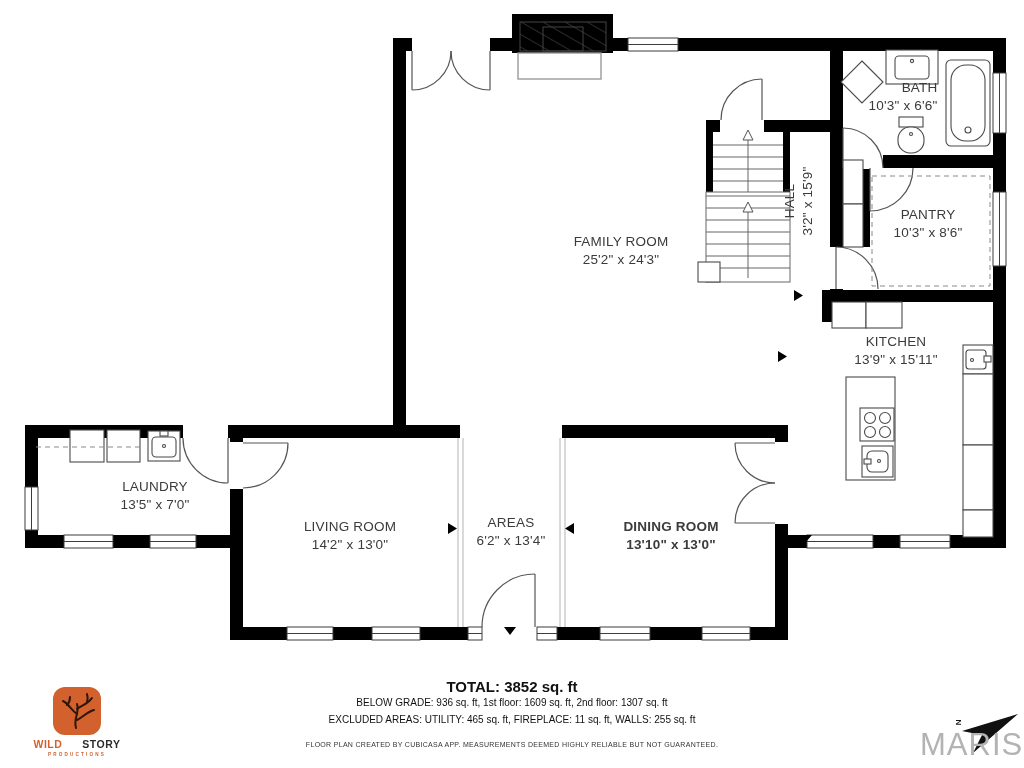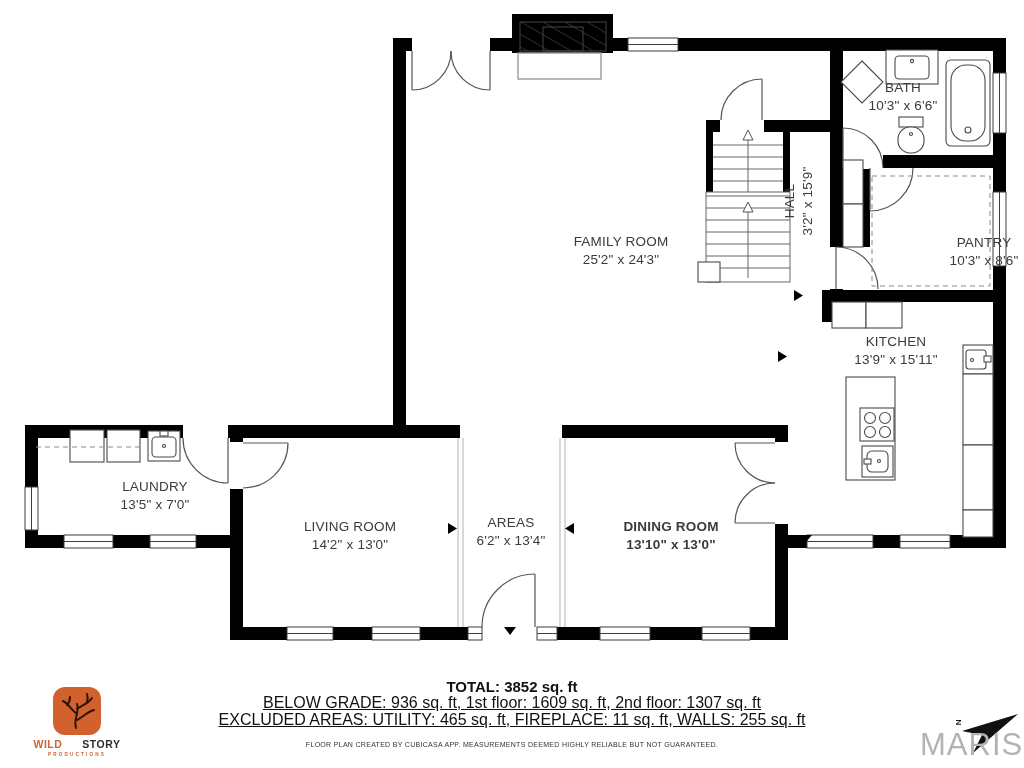--- a/index.html
+++ b/index.html
@@ -22,21 +22,21 @@
   .hearth{fill:#fff;stroke:#9a9a9a;stroke-width:1.4;}
   .ahead{fill:#fff;stroke:#555;stroke-width:1;}
   .caseline{stroke:#aaa;stroke-width:.9;fill:none;}
 
   .room-label{position:absolute;transform:translate(-50%,-50%);text-align:center;
               color:#3b3b3b;font-size:13.5px;line-height:18px;letter-spacing:.2px;white-space:nowrap;}
   .room-label.rot{transform:translate(-50%,-50%) rotate(-90deg);}
 
   .summary{position:absolute;left:0;right:0;top:678px;text-align:center;color:#111;}
   .summary .total{font-size:15px;font-weight:bold;line-height:17px;}
-  .summary .line{font-size:16px;line-height:16.5px;text-decoration:underline;}
+  .summary .line{font-size:10px;line-height:16.5px;}
   .summary .disclaimer{font-size:7px;letter-spacing:.3px;color:#333;margin-top:13px;}
 
   .wildstory{position:absolute;left:27px;top:687px;width:100px;text-align:center;}
   .wildstory .icon{display:block;margin:0 auto;}
   .ws-line{font-size:10.5px;font-weight:bold;letter-spacing:.5px;margin-top:3px;}
   .ws-line .w1{color:#d2612e;text-align:right;}
   .ws-line .w2{color:#2b2b2b;padding-left:20px;}
   .ws-sub{font-size:4.6px;font-weight:bold;letter-spacing:2.2px;color:#d2612e;margin-top:2px;}
 
   .maris{position:absolute;left:918px;top:694px;width:106px;height:74px;}
@@ -307,29 +307,29 @@
       <polygon class="mark" points="574,523 574,534 565,528.5"></polygon>
       <polygon class="mark" points="778,351 778,362 787,356.5"></polygon>
       <polygon class="mark" points="794,290 794,301 803,295.5"></polygon>
     </g>
   </svg>
 
   <div class="room-label" style="left:573px;top:251px;margin-left:48px;">
     <div>FAMILY ROOM</div>
     <div>25'2" x 24'3"</div>
   </div>
-  <div class="room-label" style="left:903px;top:97px;">
+  <div class="room-label" style="left:903px;top:97px;text-align:right;">
     <div>BATH</div>
     <div>10'3" x 6'6"</div>
   </div>
   <div class="room-label rot" style="left:799px;top:201px;">
     <div>HALL</div>
     <div>3'2" x 15'9"</div>
   </div>
-  <div class="room-label" style="left:984px;top:224px;margin-top:28px;">
+  <div class="room-label" style="left:928px;top:224px;">
     <div>PANTRY</div>
     <div>10'3" x 8'6"</div>
   </div>
   <div class="room-label" style="left:896px;top:351px;">
     <div>KITCHEN</div>
     <div>13'9" x 15'11"</div>
   </div>
   <div class="room-label" style="left:155px;top:496px;">
     <div>LAUNDRY</div>
     <div>13'5" x 7'0"</div>

